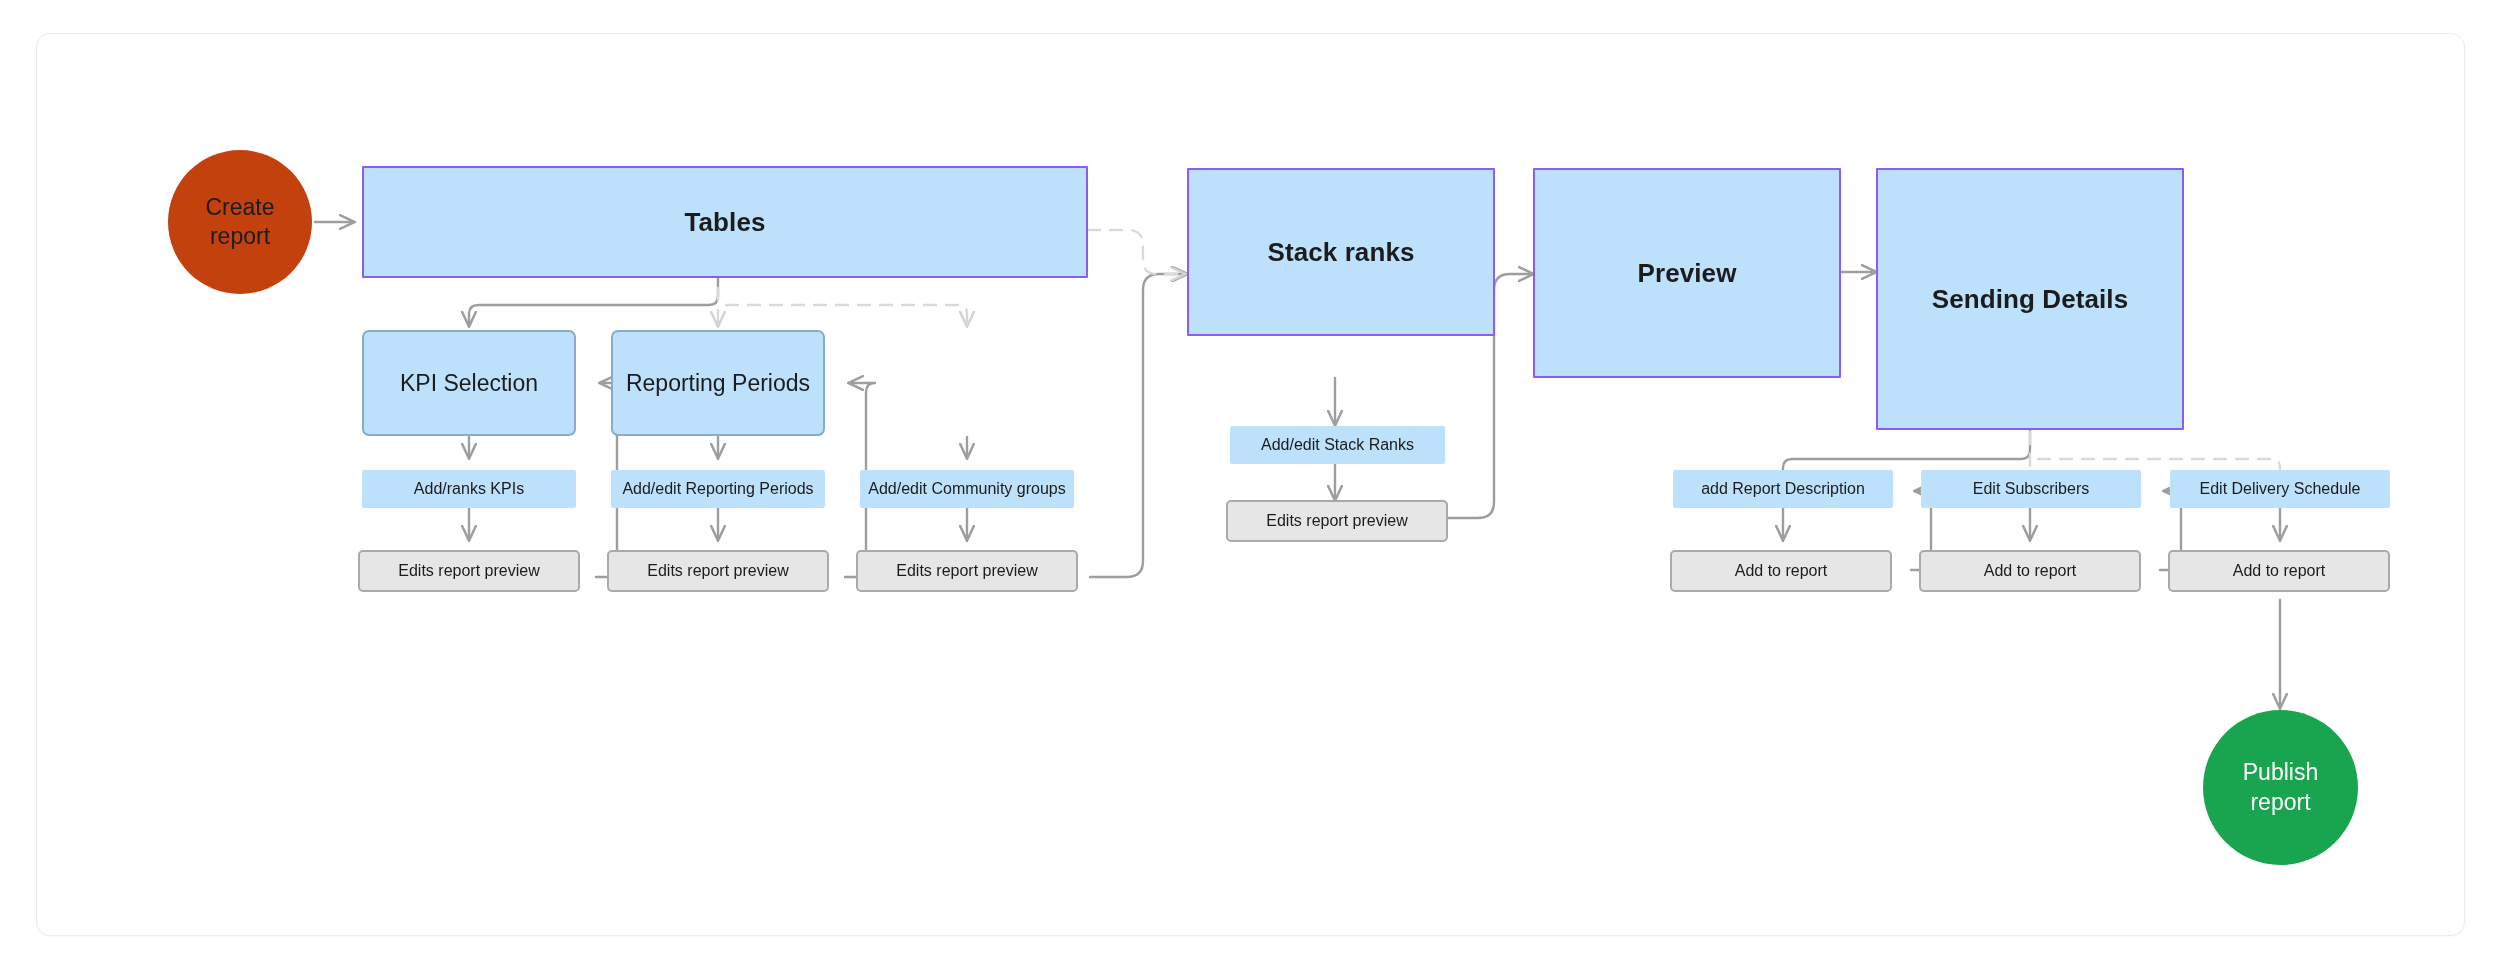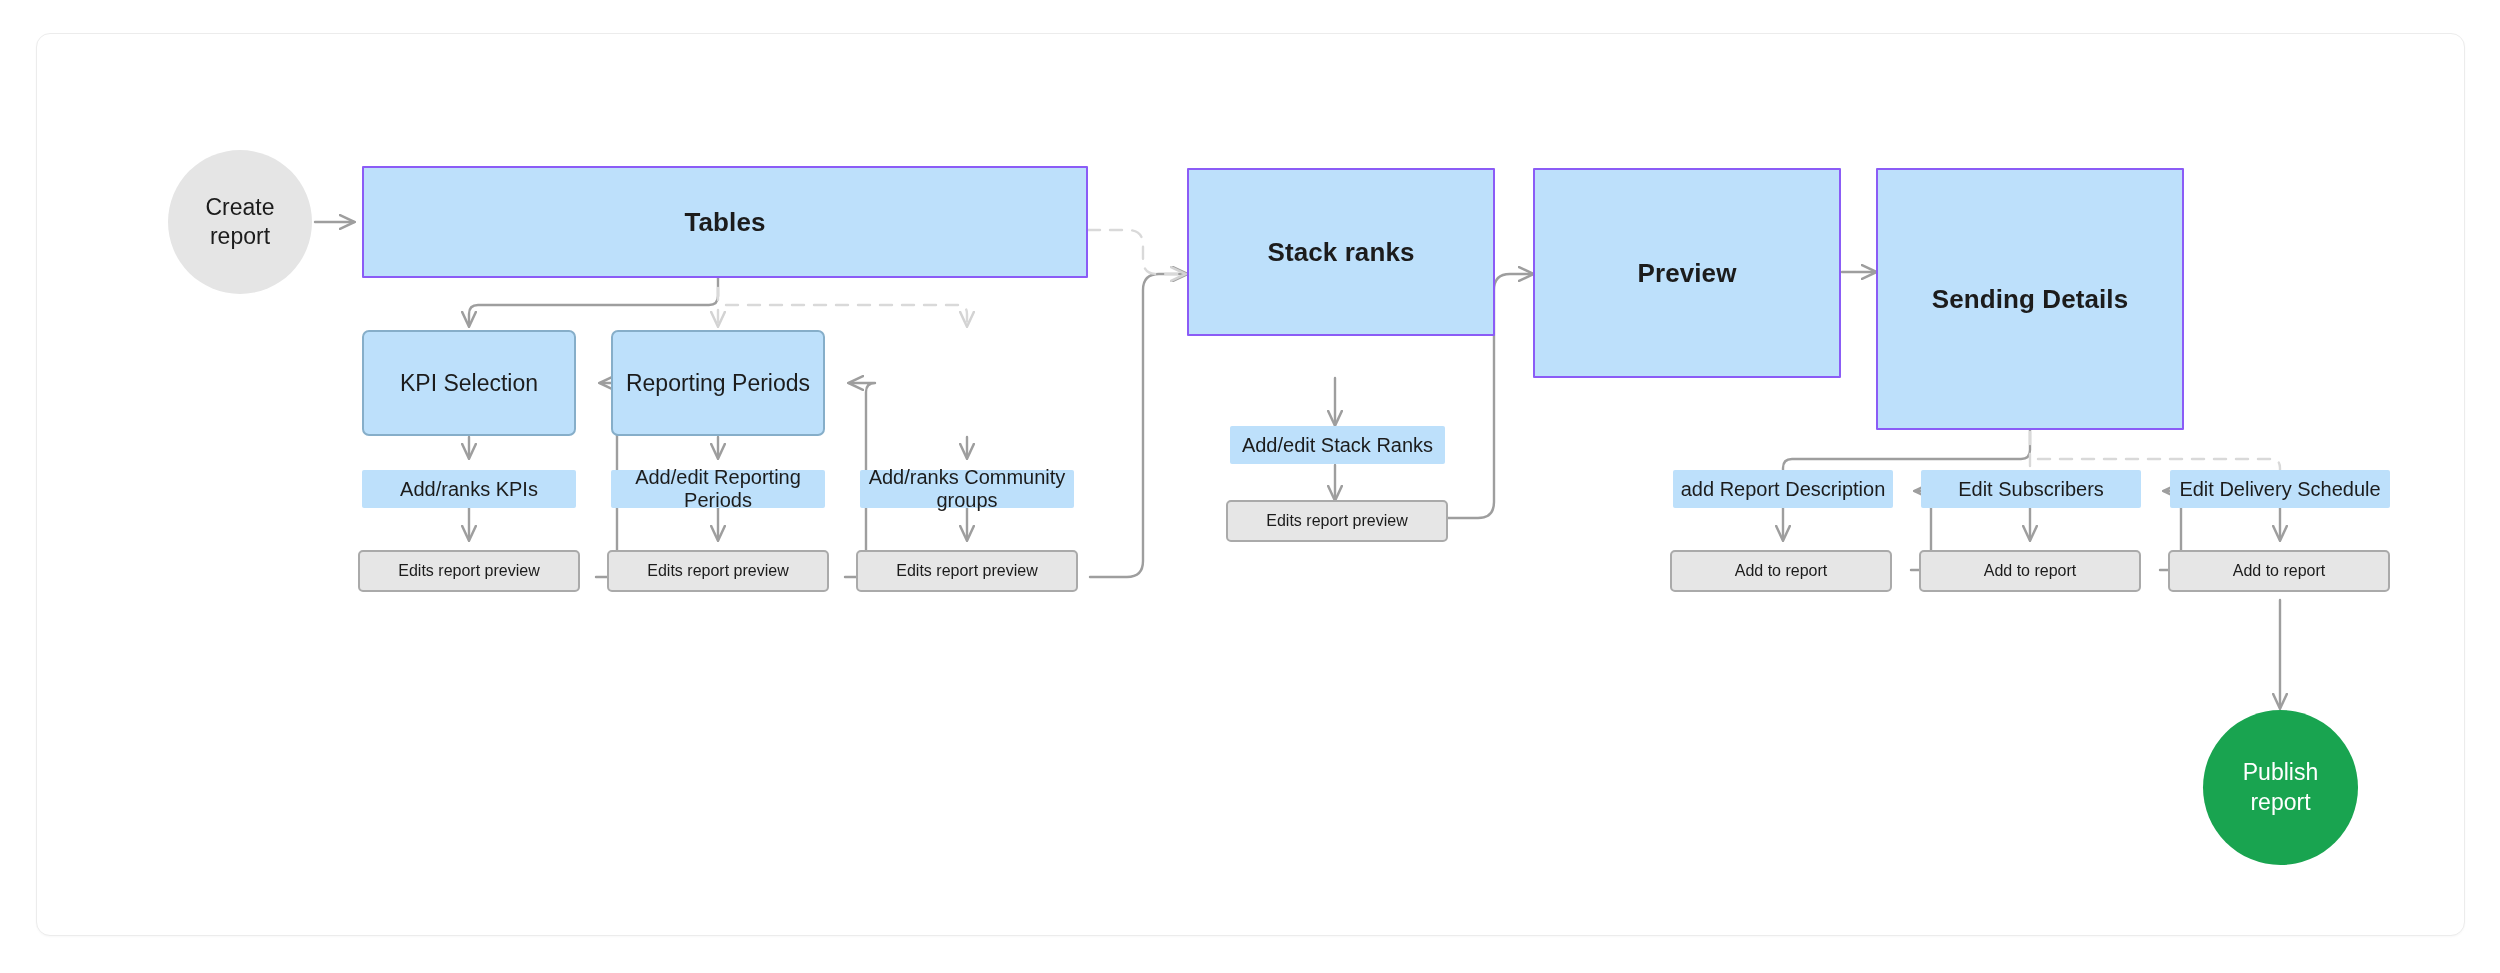--- a/index.html
+++ b/index.html
@@ -59,39 +59,39 @@
     border: 2px solid #86aec9;
     border-radius: 7px;
     font-size: 23px;
     font-weight: normal;
   }
   
   .action {
     background: #bde0fb;
     border: none;
     border-radius: 2px;
-    font-size: 20px;
+    font-size: 16px;
     font-weight: normal;
   }
   
   .result {
     background: #e6e6e6;
     border: 2px solid #aaaaaa;
     border-radius: 5px;
     font-size: 16px;
     font-weight: normal;
   }
   .terminator {
     border-radius: 50%;
     font-size: 23px;
     line-height: 1.28;
     font-weight: normal;
   }
   .start-node {
-    background: #e5e5e5;
+    background: #c2410c;
     color: #1c1c1c;
   }
   .end-node {
     background: #19a450;
     color: #ffffff;
   }
   .node span { display: block; width: 100%; padding: 0 6px; box-sizing: border-box; }
 </style>
 </head>
 <body>
@@ -188,21 +188,21 @@
     <span>Reporting Periods</span>
   </div>
   <div class="node action" style="left:611px; top:470px; width:214px; height:38px;">
     <span>Add/edit Reporting Periods</span>
   </div>
   <div class="node result" style="left:607px; top:550px; width:222px; height:42px;">
     <span>Edits report preview</span>
   </div>
 
   <div class="node action" style="left:860px; top:470px; width:214px; height:38px;">
-    <span>Add/ranks Community groups</span>
+    <span>Add/edit Community groups</span>
   </div>
   <div class="node result" style="left:856px; top:550px; width:222px; height:42px;">
     <span>Edits report preview</span>
   </div>
 
   <div class="node stage" style="left:1187px; top:168px; width:308px; height:168px;">
     <span>Stack ranks</span>
   </div>
   <div class="node action" style="left:1230px; top:426px; width:215px; height:38px;">
     <span>Add/edit Stack Ranks</span>

